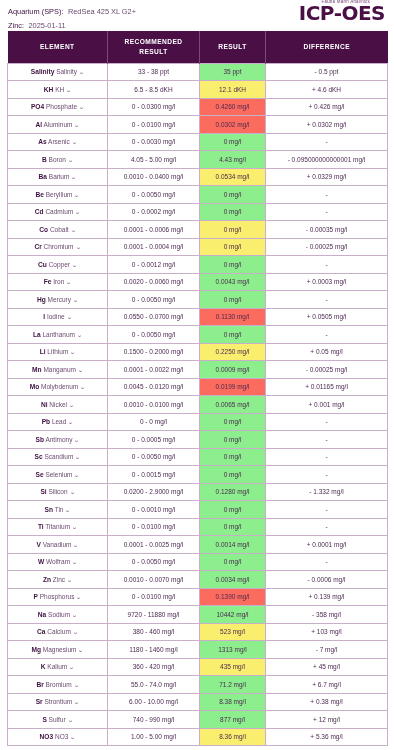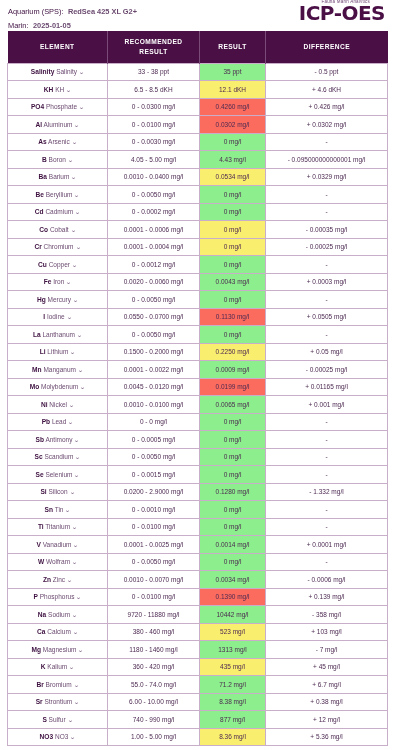--- a/index.html
+++ b/index.html
@@ -37,21 +37,21 @@
     position: relative;
     padding-top: 4px;
     height: 30px;
   }
   .hdr-left { position: absolute; left: 1px; top: 3px; }
   .hdr-line { line-height: 11px; white-space: nowrap; }
   .hdr-label {
     font-size: 7.4px; font-weight: normal; color: #3d1040;
   }
   .hdr-value {
-    font-size: 7.4px; color: #6b4a70; font-weight: bold; text-align: right;
+    font-size: 7.4px; color: #6b4a70; font-weight: normal; text-align: right;
   }
   .brand {
     position: absolute; right: 2px; top: 1px;
     font-size: 20px;
     font-weight: bold;
     letter-spacing: -0.5px;
     color: #4a1046;
     font-family: "DejaVu Sans", sans-serif;
     transform: scaleY(0.95);
   }
@@ -119,22 +119,22 @@
     <div class="top-strip-text">Fauna Marin Analytics</div>
   </div>
 
   <div class="doc-header">
     <div class="hdr-left">
       <div class="hdr-line">
         <span class="hdr-label">Aquarium (SPS):</span>
         <span class="hdr-value">RedSea 425 XL G2+</span>
       </div>
       <div class="hdr-line">
-        <span class="hdr-label">Marin:</span>
-        <span class="hdr-value">2025-01-05</span>
+        <span class="hdr-label">Zinc:</span>
+        <span class="hdr-value">2025-01-11</span>
       </div>
     </div>
     <div class="brand">ICP-OES</div>
   </div>
 
   <table class="icp">
     <colgroup>
       <col class="c-el">
         <col class="c-rec">
         <col class="c-res">

